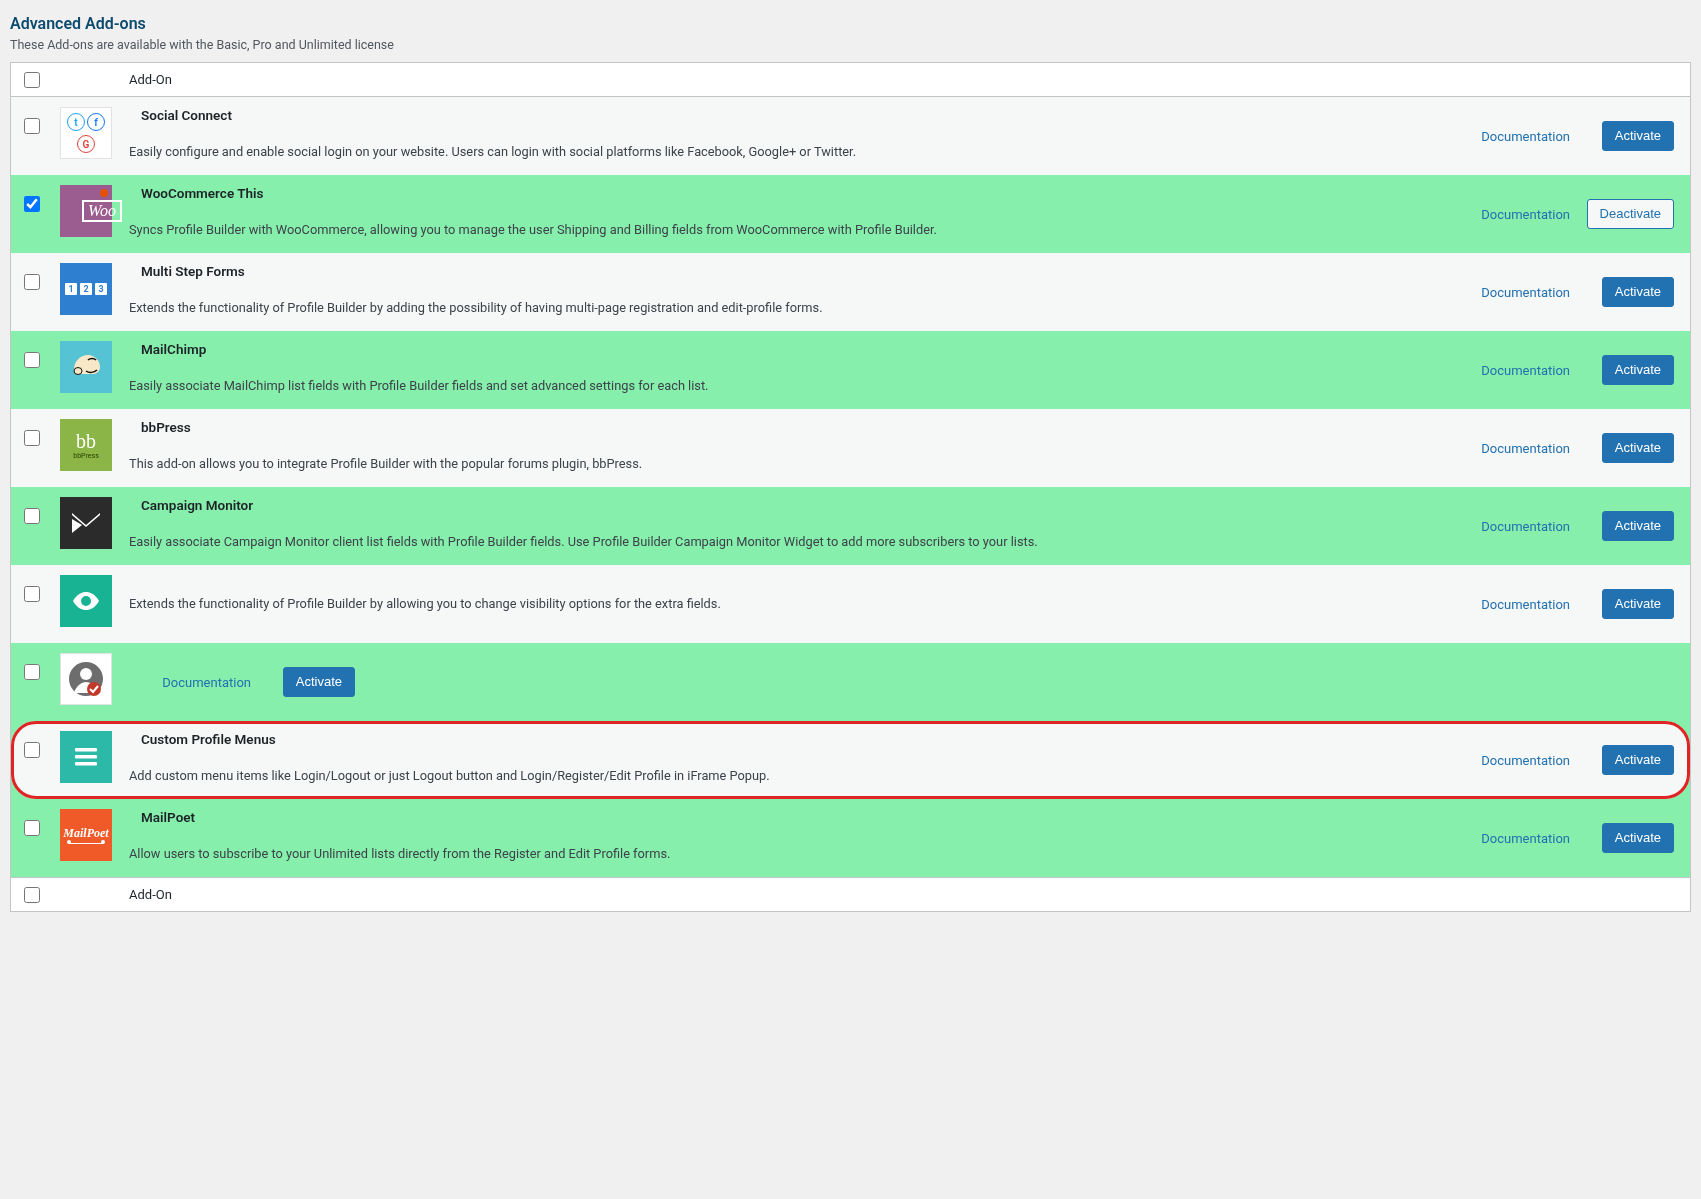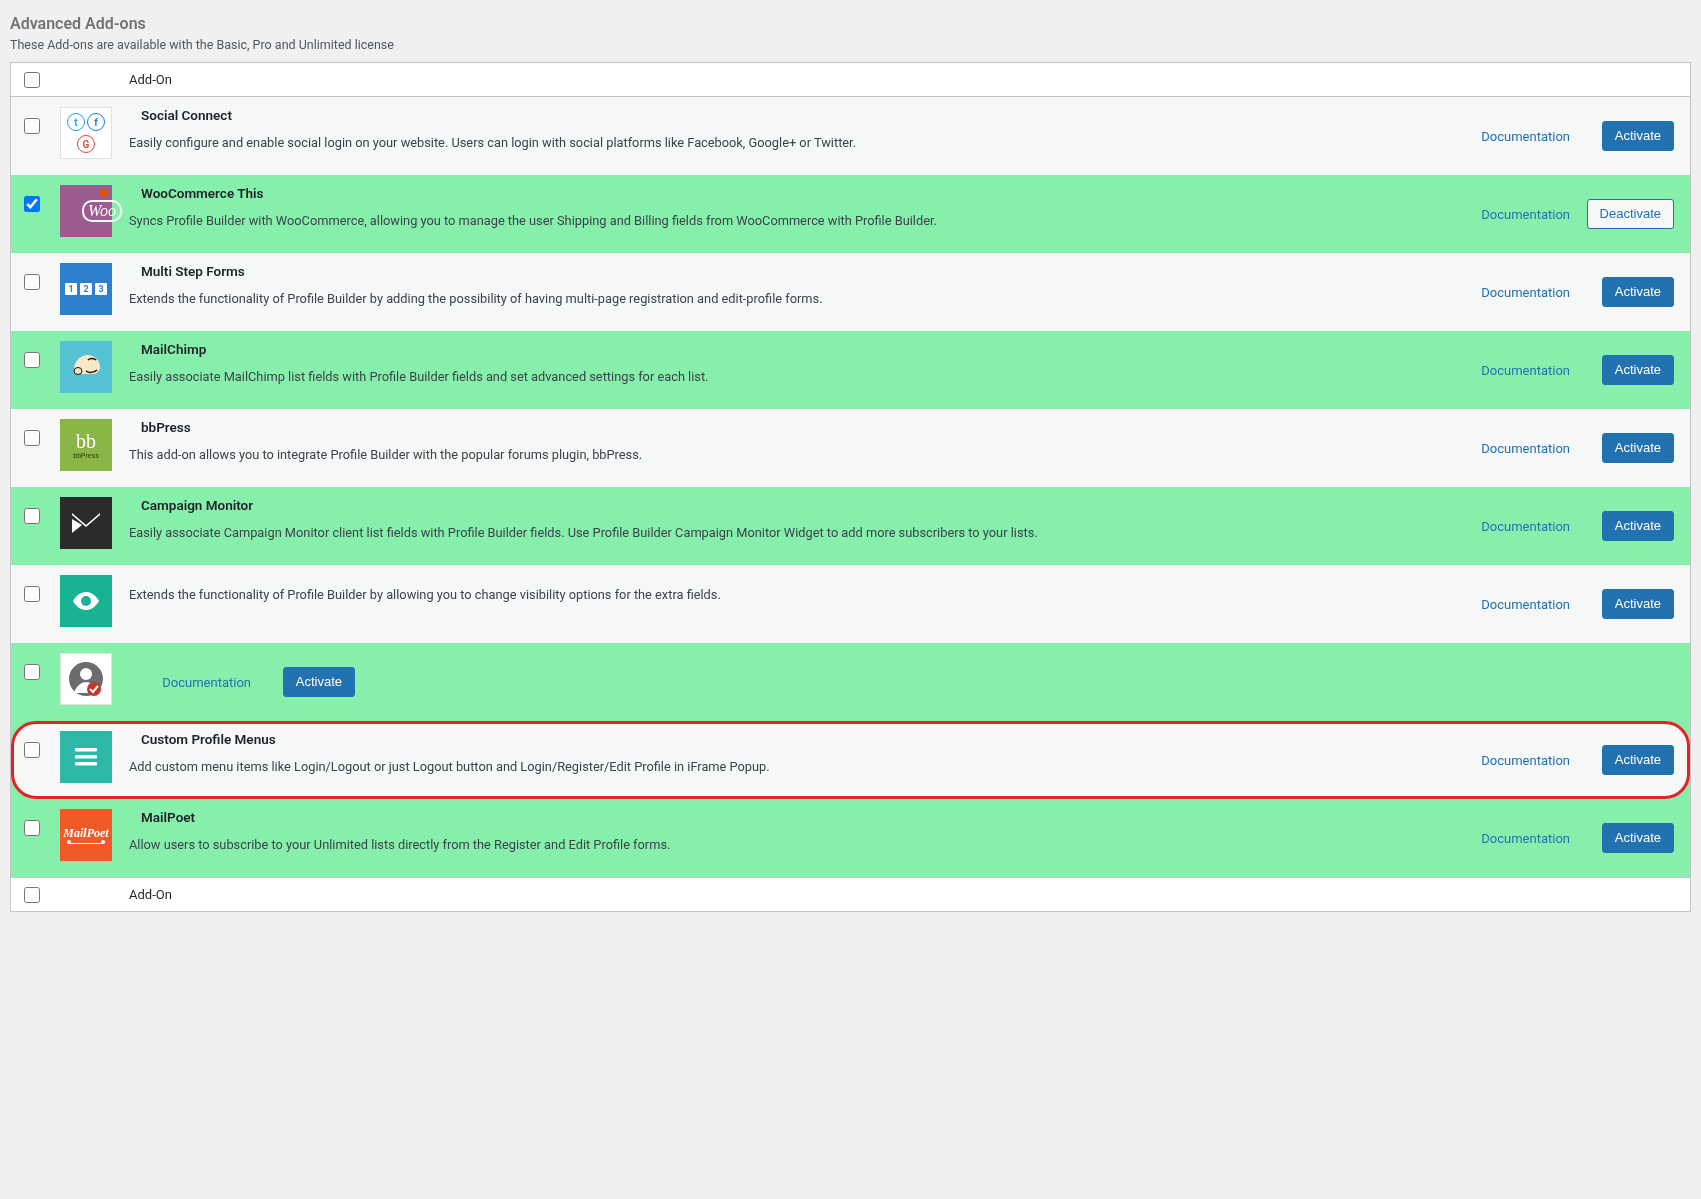--- a/index.html
+++ b/index.html
@@ -8,21 +8,21 @@
     padding: 8px 10px;
     font-family: -apple-system, BlinkMacSystemFont, "Segoe UI", Roboto, Helvetica, Arial, sans-serif;
     font-size: 13px;
     color: #1d2327;
     background: #f0f0f1;
   }
   .page-title {
     font-size: 16px;
     font-weight: 600;
     margin: 6px 0 4px 0;
-    color: #737373;
+    color: #0c4a6e;
   }
   .page-sub {
     font-size: 12.5px;
     color: #50575e;
     margin-bottom: 10px;
   }
   .table {
     width: 100%;
     border: 1px solid #c3c4c7;
     background: #86efac;
@@ -76,21 +76,21 @@
   }
   .addon-name {
     font-weight: 600;
     font-size: 13.5px;
     color: #1d2327;
     margin-left: 12px;
   }
   .addon-desc {
     font-size: 12.8px;
     color: #3c434a;
-    margin-top: 11px;
+    margin-top: 20px;
     line-height: 1.45;
   }
   .col-doc {
     width: 130px;
     display: flex;
     align-items: center;
     justify-content: flex-end;
   }
   .doc-link {
     color: #2271b1;
@@ -142,21 +142,21 @@
     width:18px;height:18px;border:1px solid;border-radius:50%;
     display:flex;align-items:center;justify-content:center;
     font-size:10px;font-weight:600;
   }
   .ic-social .tw{color:#1da1f2;border-color:#1da1f2;}
   .ic-social .fb{color:#1877f2;border-color:#1877f2;}
   .ic-social .gp{color:#db4437;border-color:#db4437;}
 
   .ic-woo { background:#9b5c8f; position:relative; font-family:Georgia,serif; font-style:italic; font-size:16px;}
   .ic-woo::after{content:"";position:absolute;top:4px;right:4px;width:8px;height:8px;background:#e65100;border-radius:50%;}
-  .ic-woo span{border:2px solid #fff;border-radius:10px;padding:0 4px;margin-left:32px;}
+  .ic-woo span{border:2px solid #fff;border-radius:0;padding:0 4px;margin-left:32px;}
 
   .ic-steps { background:#2f7fd1; display:flex;gap:3px;}
   .ic-steps span{width:12px;height:12px;background:#fff;color:#2f7fd1;font-size:9px;font-weight:700;display:flex;align-items:center;justify-content:center;border-radius:1px;}
 
   .ic-mc { background:#55c3d4;}
   .ic-mc svg{width:36px;height:36px;}
 
   .ic-bb { background:#8bb547; flex-direction:column;}
   .ic-bb .gl{font-family:Georgia,serif;font-size:20px;line-height:1;}
   .ic-bb .lbl{font-size:7px;color:#274200;margin-top:1px;}

